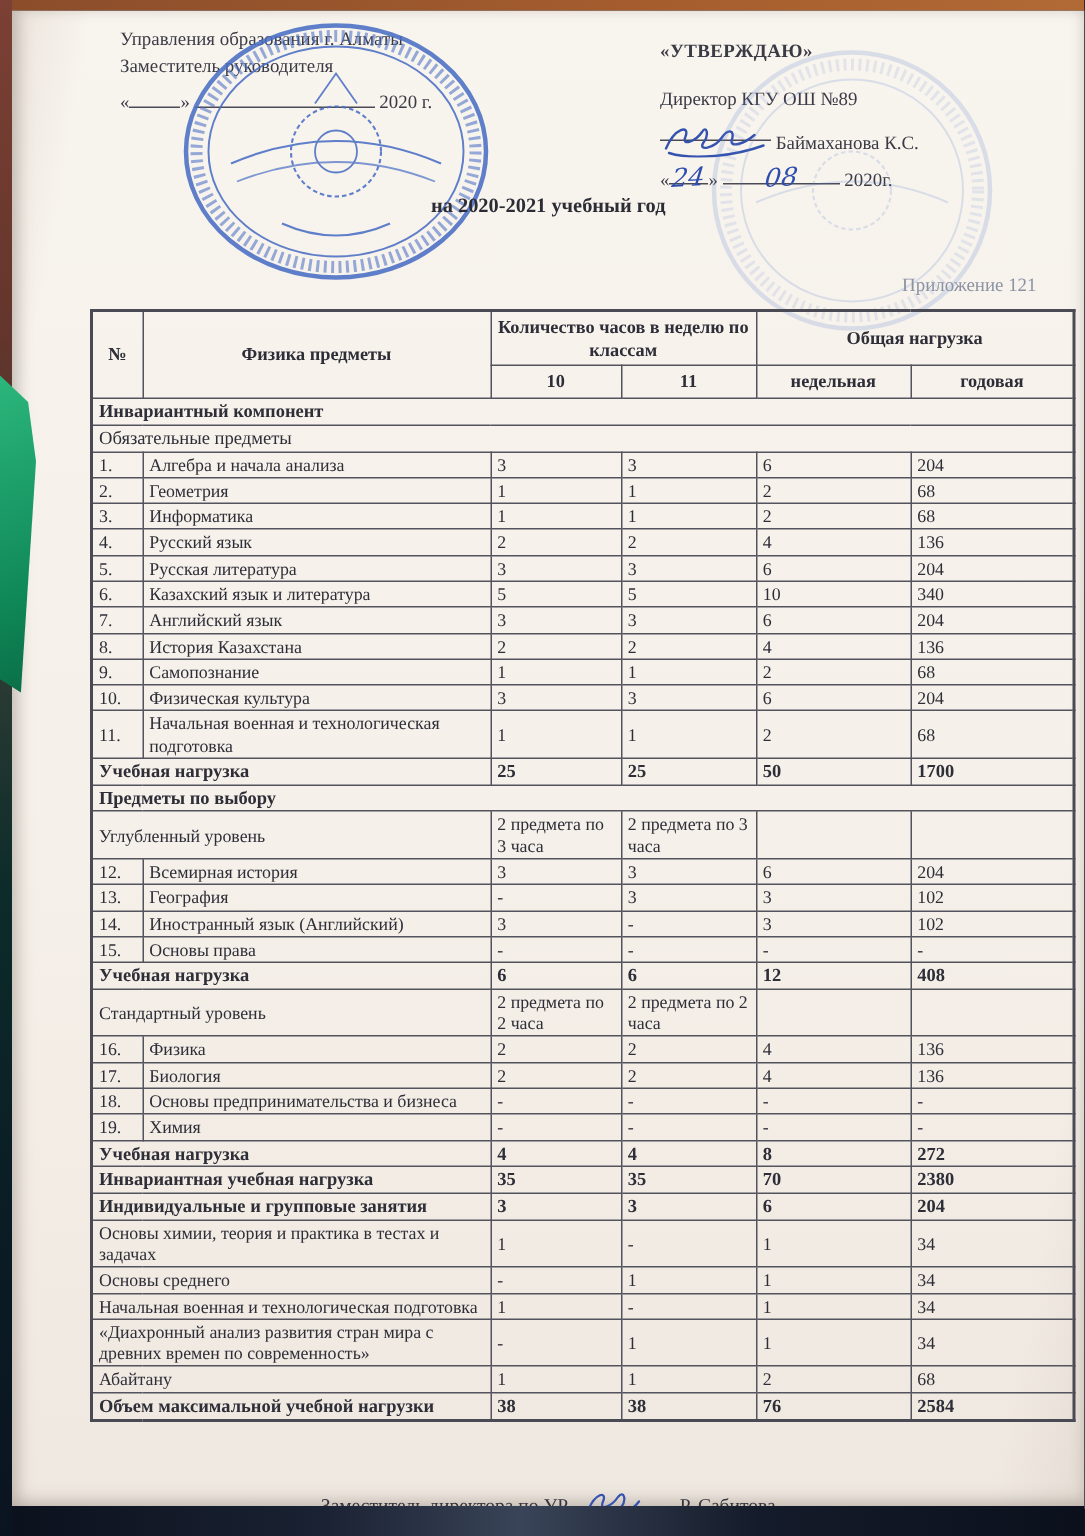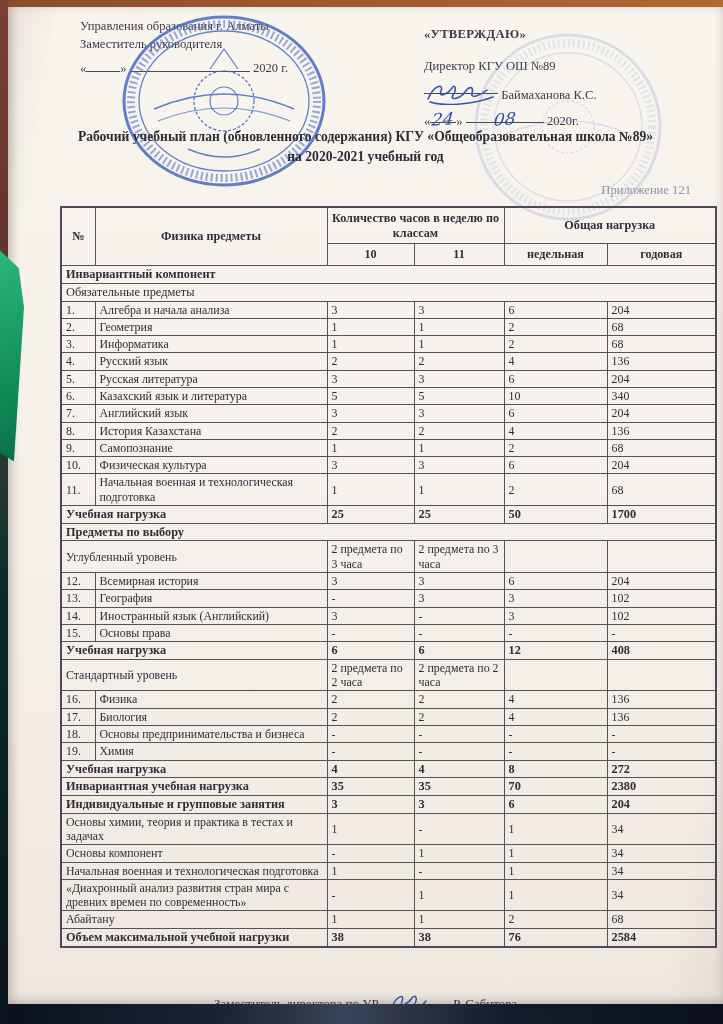--- a/index.html
+++ b/index.html
@@ -28,21 +28,21 @@
       linear-gradient(100deg, rgba(210,198,186,.35) 0%, rgba(255,255,255,0) 6%),
       linear-gradient(280deg, rgba(205,195,185,.30) 0%, rgba(255,255,255,0) 7%),
       linear-gradient(180deg,#f8f4ee 0%,#f5f0e9 55%,#efe8e0 100%);
     box-shadow: inset 0 -6px 10px rgba(90,80,70,.25), inset 6px 0 9px rgba(110,95,85,.18);
     z-index:3;
   }
 
   
   .block { position:absolute; font-size:12.6px; color:#3b3b46; line-height:18px; }
   .block-left  { left:72px;  top:10px; width:310px; }
-  .block-right { left:416px; top:18px; width:260px; }
+  .block-right { left:432px; top:18px; width:260px; }
   .block .hdr { font-weight:bold; letter-spacing:.3px; }
   .u { display:inline-block; border-bottom:1px solid #4a4a55; height:13px; vertical-align:baseline; }
   .sig-row { margin-top:6px; position:relative; }
   .hand { font-style:italic; color:#2e4dae; font-size:17px; display:inline-block;
           transform:skewX(-10deg) rotate(-4deg); font-family:"DejaVu Serif",serif; }
   .sig-svg { vertical-align:-6px; }
 
   
   .stamp { position:absolute; z-index:2; }
   .stamp-main  { left:110px; top:2px; opacity:.88; }
@@ -128,21 +128,20 @@
       <span>Баймаханова К.С.</span>
     </div>
     <div class="sig-row">
       <span>«</span><span class="u" style="width:26px;text-align:center"><span class="hand">24</span></span><span>»</span>
       <span class="u" style="width:78px;text-align:center"><span class="hand">08</span></span>
       <span>2020г.</span>
     </div>
   </div>
 
   <div class="doc-title">
-    <div>Рабочий  учебный план (обновленного содержания) КГУ «Общеобразовательная школа №89»</div>
     <div>на 2020-2021 учебный год</div>
   </div>
   <div class="annex">Приложение 121</div>
 
   <div class="table-wrap">
     <table>
       <colgroup>
         <col style="width:34px">
           <col style="width:232px">
           <col style="width:87px">
@@ -376,21 +375,21 @@
             <td>204</td>
           </tr>
           <tr>
             <td colspan="2">Основы химии, теория и практика в тестах и задачах</td>
             <td>1</td>
             <td>-</td>
             <td>1</td>
             <td>34</td>
           </tr>
           <tr>
-            <td colspan="2">Основы компонент</td>
+            <td colspan="2">Основы среднего</td>
             <td>-</td>
             <td>1</td>
             <td>1</td>
             <td>34</td>
           </tr>
           <tr>
             <td colspan="2">Начальная военная и технологическая подготовка</td>
             <td>1</td>
             <td>-</td>
             <td>1</td>

